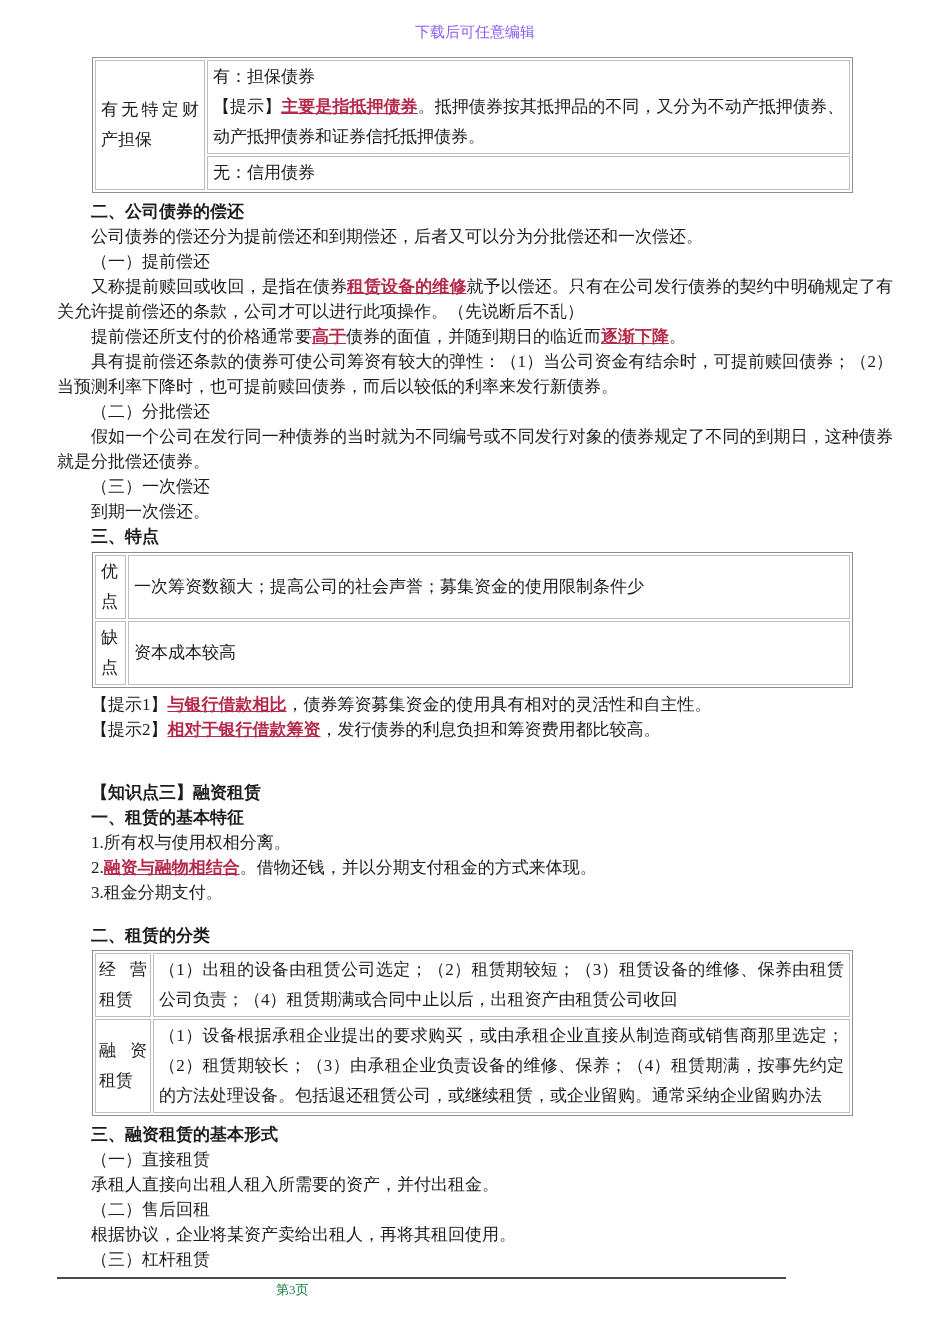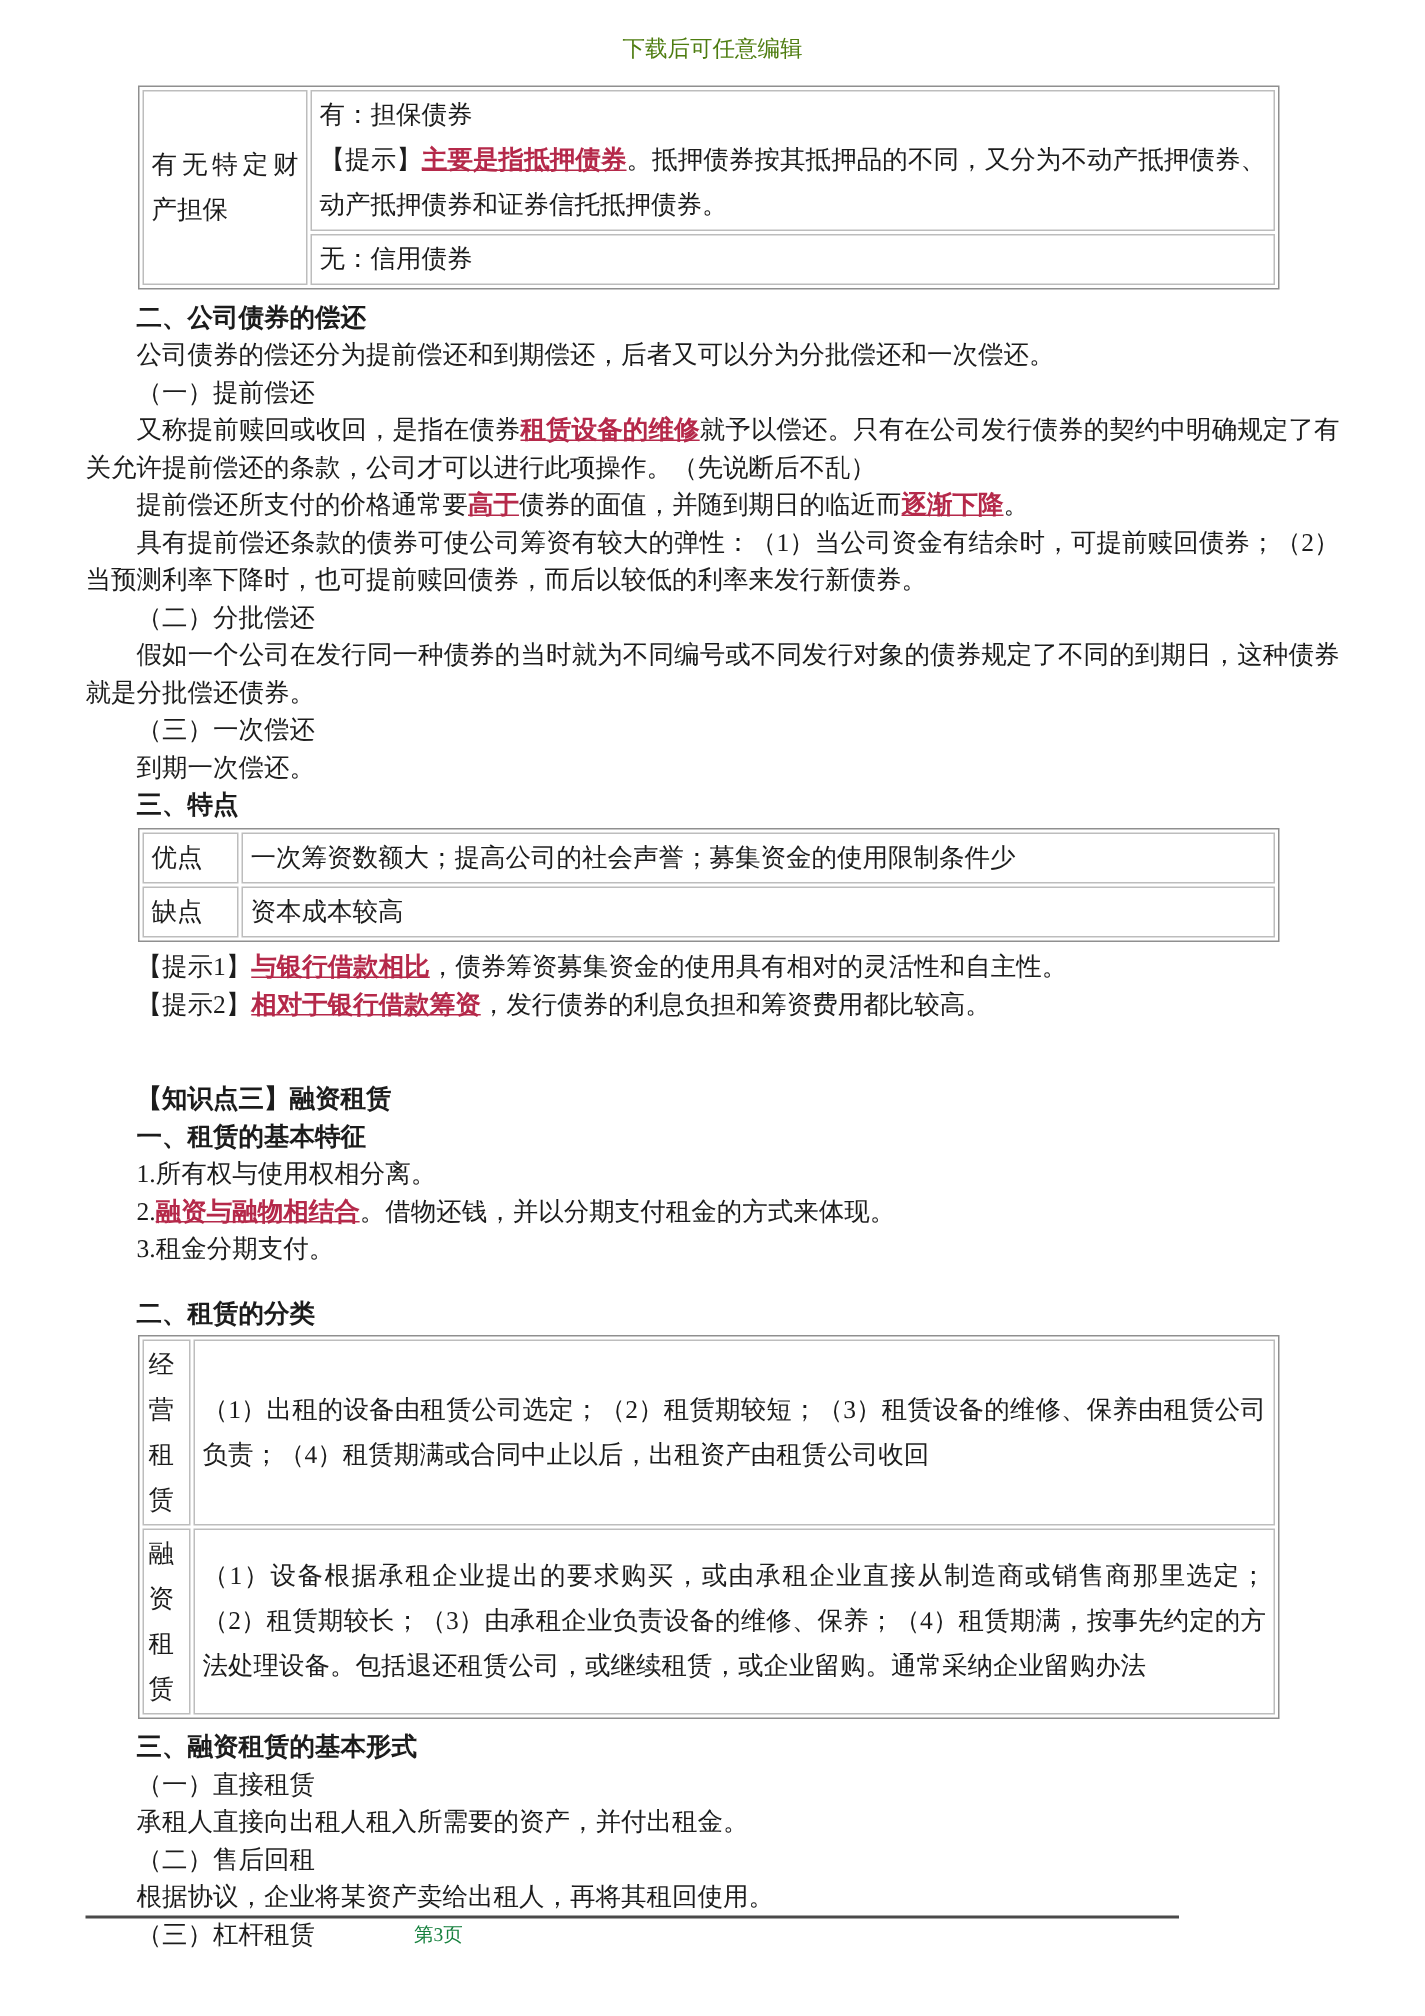--- a/index.html
+++ b/index.html
@@ -2,39 +2,39 @@
 <html style="--highlight-red: #b5294a; --table-border-outer: #8f8f8f; --table-border-inner: #bdbdbd; --footer-rule: #4a4a4a;"><head>
 <meta charset="utf-8">
 <style>
   * { margin:0; padding:0; box-sizing:border-box; }
   html,body { background:#ffffff; }
   body {
     width:950px; height:1344px; position:relative; overflow:hidden;
     font-family:"Liberation Serif", serif;
     font-size:17px; color:#1c1c1c;
   }
-  .header { height:57px; padding-top:23px; text-align:center; font-size:15px; color:#4d7c0f; }
+  .header { height:57px; padding-top:23px; text-align:center; font-size:15px; color:#8b5cf6; }
   .content { position:absolute; left:57px; top:57px; width:836px; }
 
   p, .h { line-height:25px; text-align:justify; text-indent:2em; }
   .h { font-family:"Liberation Sans", sans-serif; font-weight:bold; }
   .h.mt { margin-top:6px; }
   .red { color:var(--highlight-red,#b5294a); font-weight:bold; text-decoration:underline; }
 
   table.tbl { border-collapse:separate; border-spacing:2px; margin-left:35px; width:761px;
               border:1px solid var(--table-border-outer,#8f8f8f); }
   table.tbl td { border:1px solid var(--table-border-inner,#bdbdbd); padding:1px 5px;
                  line-height:30px; text-align:justify; vertical-align:middle; }
   .tbl-guarantee td.lbl { width:110px; vertical-align:middle; }
   .tbl-features { margin-top:3px; margin-bottom:4px; }
   .tbl-features td { line-height:27px; padding:1px 5px; }
-  .tbl-features td.lbl { width:64px; }
+  .tbl-features td.lbl { width:31px; }
   .tbl-lease { margin-top:2px; margin-bottom:4px; }
   .tbl-lease td { line-height:29px; }
-  .tbl-lease td.lbl { width:32px; padding:1px 3px; text-indent:0; }
+  .tbl-lease td.lbl { width:56px; padding:1px 3px; text-indent:0; }
   .tbl td div { text-indent:0; }
 
   .sp1 { height:38px; }
   .sp2 { height:18px; }
 
   .footer-rule { position:absolute; left:57px; top:1277px; width:729px; height:2px;
                  background:var(--footer-rule,#4a4a4a); }
   .footer-text { position:absolute; left:276px; top:1281px; font-size:13px; color:#15803d; }
 </style>
 </head>

